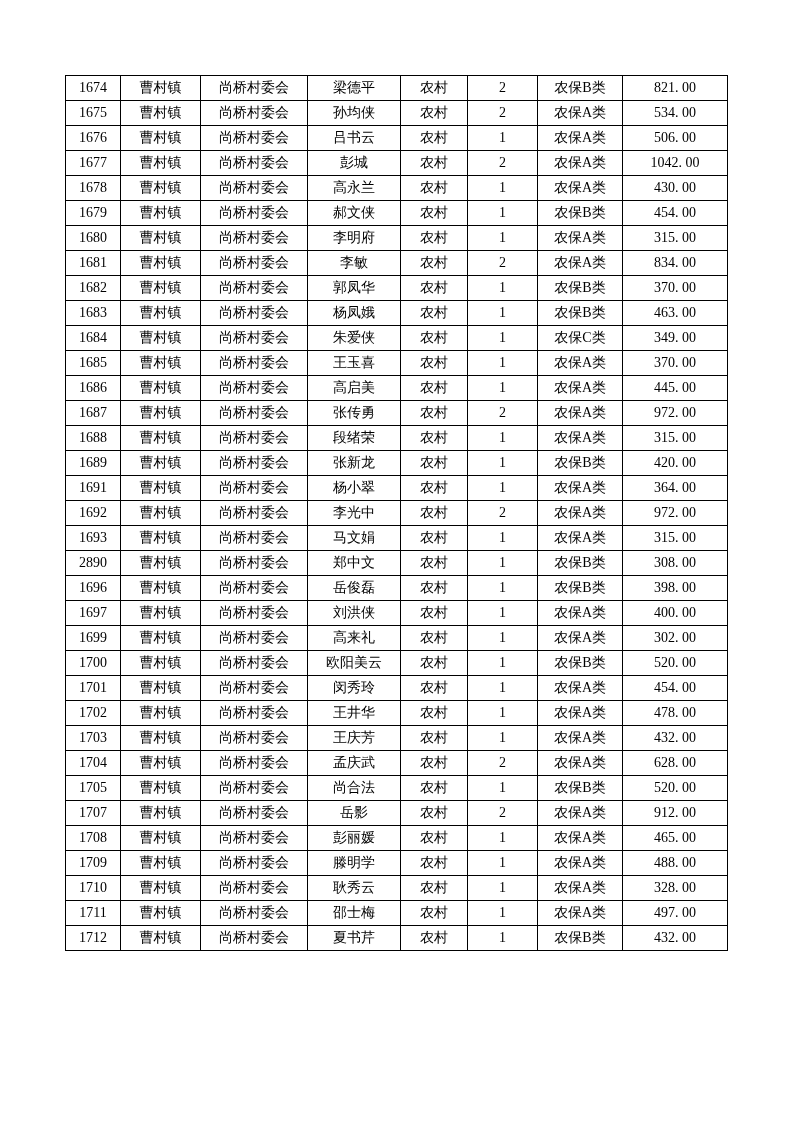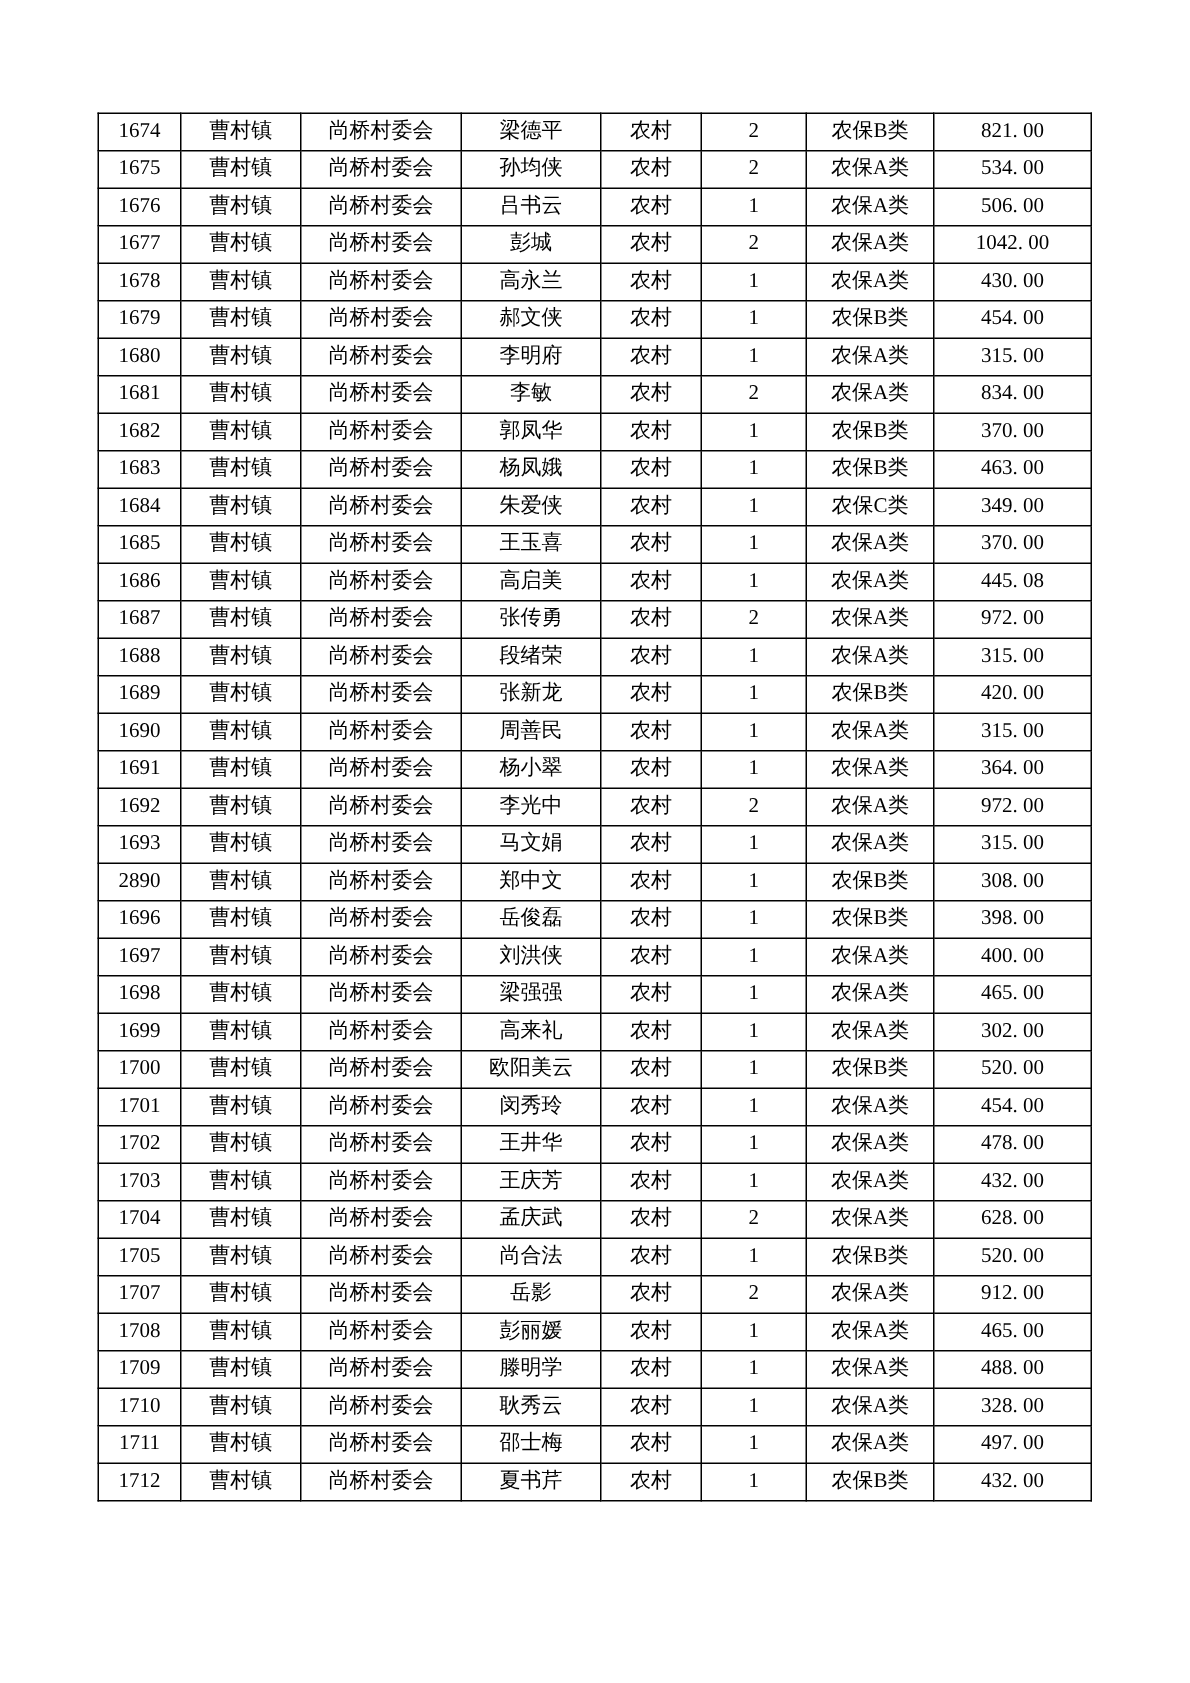--- a/index.html
+++ b/index.html
@@ -175,21 +175,21 @@
           <td>370. 00</td>
         </tr>
         <tr>
           <td>1686</td>
           <td>曹村镇</td>
           <td>尚桥村委会</td>
           <td>高启美</td>
           <td>农村</td>
           <td>1</td>
           <td>农保A类</td>
-          <td>445. 08</td>
+          <td>445. 00</td>
         </tr>
         <tr>
           <td>1687</td>
           <td>曹村镇</td>
           <td>尚桥村委会</td>
           <td>张传勇</td>
           <td>农村</td>
           <td>2</td>
           <td>农保A类</td>
           <td>972. 00</td>
@@ -208,60 +208,50 @@
           <td>1689</td>
           <td>曹村镇</td>
           <td>尚桥村委会</td>
           <td>张新龙</td>
           <td>农村</td>
           <td>1</td>
           <td>农保B类</td>
           <td>420. 00</td>
         </tr>
         <tr>
-          <td>1690</td>
-          <td>曹村镇</td>
-          <td>尚桥村委会</td>
-          <td>周善民</td>
+          <td>1691</td>
+          <td>曹村镇</td>
+          <td>尚桥村委会</td>
+          <td>杨小翠</td>
+          <td>农村</td>
+          <td>1</td>
+          <td>农保A类</td>
+          <td>364. 00</td>
+        </tr>
+        <tr>
+          <td>1692</td>
+          <td>曹村镇</td>
+          <td>尚桥村委会</td>
+          <td>李光中</td>
+          <td>农村</td>
+          <td>2</td>
+          <td>农保A类</td>
+          <td>972. 00</td>
+        </tr>
+        <tr>
+          <td>1693</td>
+          <td>曹村镇</td>
+          <td>尚桥村委会</td>
+          <td>马文娟</td>
           <td>农村</td>
           <td>1</td>
           <td>农保A类</td>
           <td>315. 00</td>
         </tr>
         <tr>
-          <td>1691</td>
-          <td>曹村镇</td>
-          <td>尚桥村委会</td>
-          <td>杨小翠</td>
-          <td>农村</td>
-          <td>1</td>
-          <td>农保A类</td>
-          <td>364. 00</td>
-        </tr>
-        <tr>
-          <td>1692</td>
-          <td>曹村镇</td>
-          <td>尚桥村委会</td>
-          <td>李光中</td>
-          <td>农村</td>
-          <td>2</td>
-          <td>农保A类</td>
-          <td>972. 00</td>
-        </tr>
-        <tr>
-          <td>1693</td>
-          <td>曹村镇</td>
-          <td>尚桥村委会</td>
-          <td>马文娟</td>
-          <td>农村</td>
-          <td>1</td>
-          <td>农保A类</td>
-          <td>315. 00</td>
-        </tr>
-        <tr>
           <td>2890</td>
           <td>曹村镇</td>
           <td>尚桥村委会</td>
           <td>郑中文</td>
           <td>农村</td>
           <td>1</td>
           <td>农保B类</td>
           <td>308. 00</td>
         </tr>
         <tr>
@@ -276,30 +266,20 @@
         </tr>
         <tr>
           <td>1697</td>
           <td>曹村镇</td>
           <td>尚桥村委会</td>
           <td>刘洪侠</td>
           <td>农村</td>
           <td>1</td>
           <td>农保A类</td>
           <td>400. 00</td>
-        </tr>
-        <tr>
-          <td>1698</td>
-          <td>曹村镇</td>
-          <td>尚桥村委会</td>
-          <td>梁强强</td>
-          <td>农村</td>
-          <td>1</td>
-          <td>农保A类</td>
-          <td>465. 00</td>
         </tr>
         <tr>
           <td>1699</td>
           <td>曹村镇</td>
           <td>尚桥村委会</td>
           <td>高来礼</td>
           <td>农村</td>
           <td>1</td>
           <td>农保A类</td>
           <td>302. 00</td>

